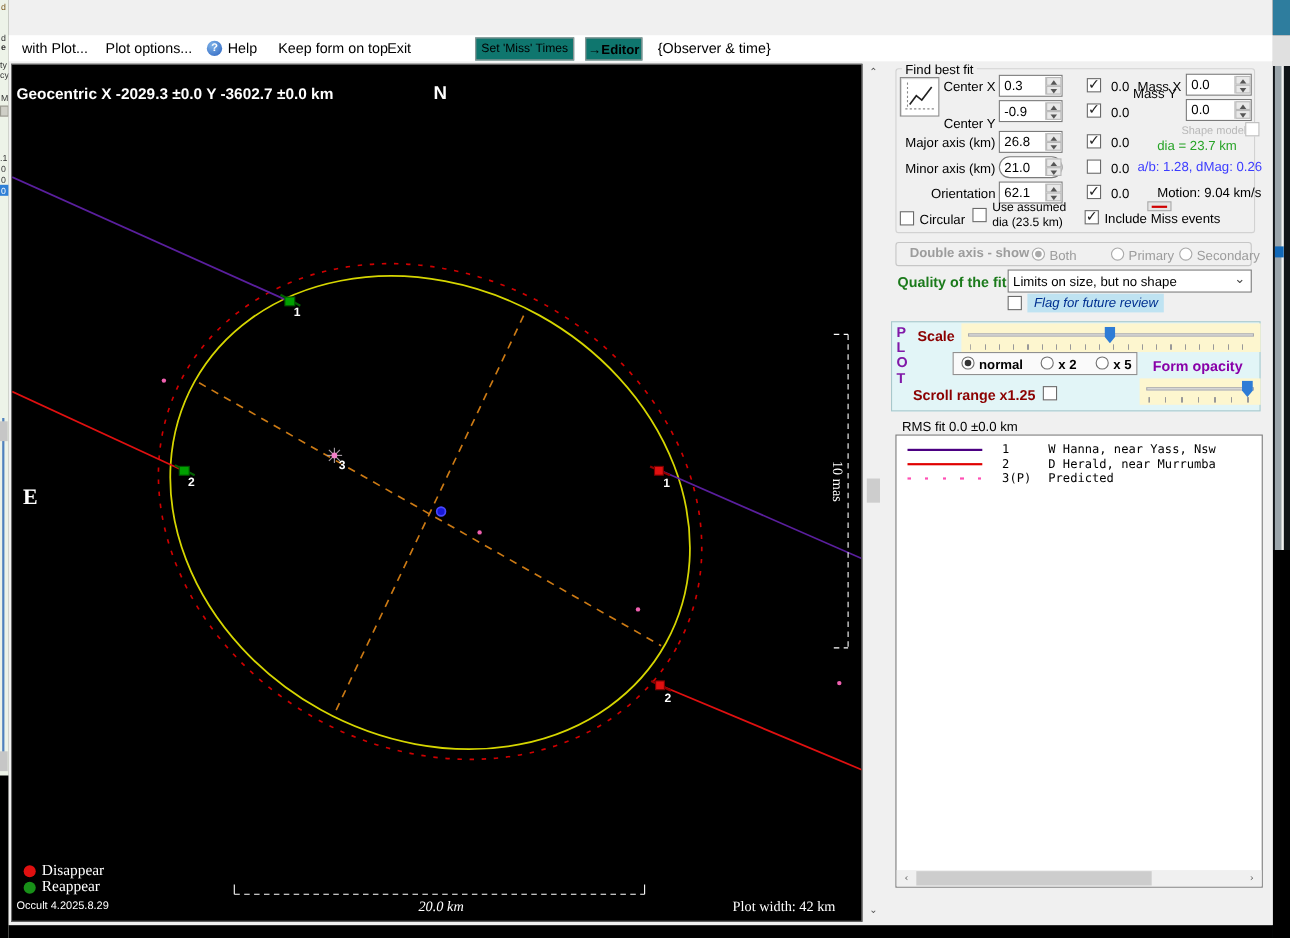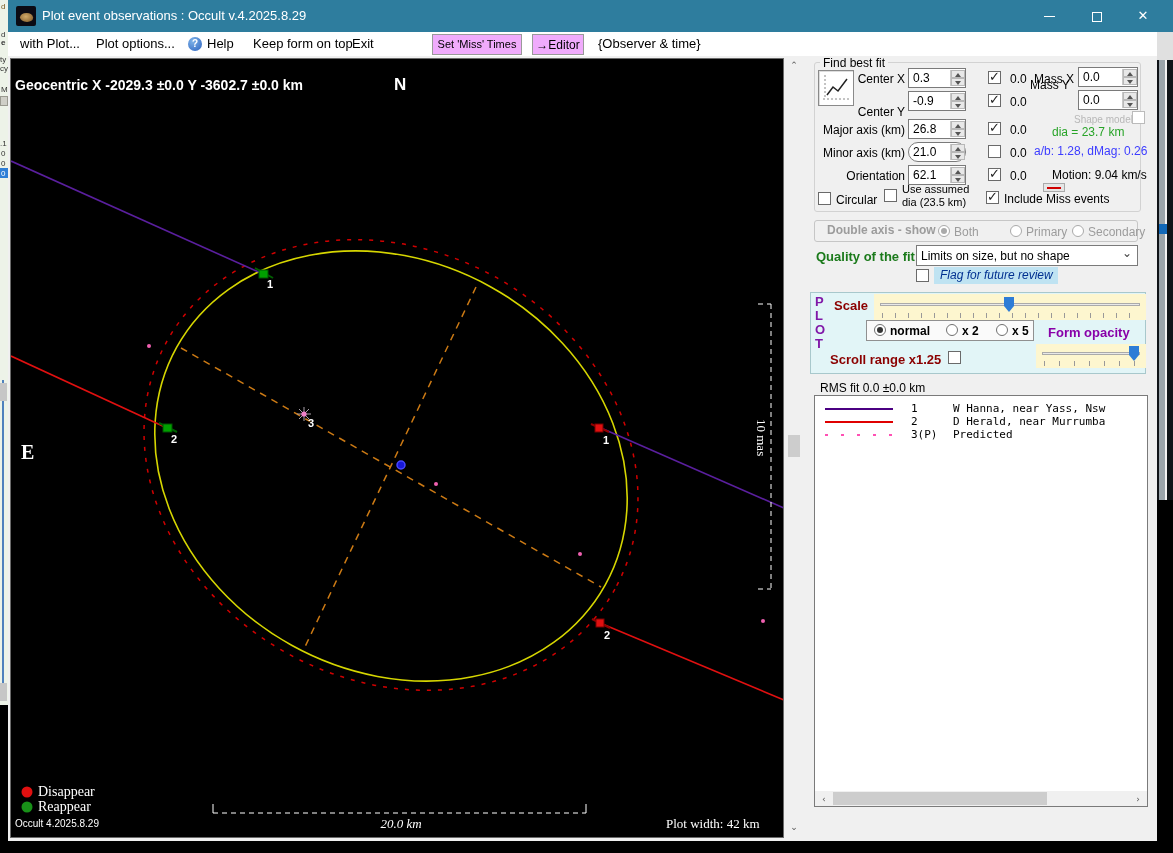--- a/index.html
+++ b/index.html
@@ -14,21 +14,21 @@
   .title-text{position:absolute;left:34px;top:8px;font-size:13px;color:#fff;}
   .appicon{position:absolute;left:8px;top:6px;width:20px;height:20px;background:#0b0b14;border-radius:2px;overflow:hidden;}
   .appicon i{position:absolute;left:4px;top:7px;width:13px;height:9px;background:radial-gradient(ellipse at 45% 40%,#d2aa6a,#7a5524);border-radius:50% 50% 45% 55%;}
   .winbtn{position:absolute;top:0;width:34px;height:32px;color:#fff;text-align:center;line-height:32px;font-size:13px;}
   .btn-min i{display:inline-block;width:11px;height:0;border-bottom:1px solid #fff;vertical-align:middle;}
   .btn-max i{display:inline-block;width:10px;height:10px;border:1px solid #fff;vertical-align:middle;}
 
   .menubar{position:absolute;left:0;top:32px;width:100%;height:24px;background:#fff;color:#000;font-size:13px;}
   .mitem{position:absolute;top:4px;}
   .helpico{position:absolute;width:14px;height:14px;border-radius:50%;background:radial-gradient(circle at 35% 30%,#7fb3e8,#2a62c0);color:#fff;font-size:10px;font-weight:bold;text-align:center;line-height:14px;}
-  .mbtn{position:absolute;top:2px;height:21px;background:#f0abfc;border:1px solid #9a9a9a;font-size:11px;text-align:center;color:#000;padding-top:3px;}
+  .mbtn{position:absolute;top:2px;height:21px;background:#0f766e;border:1px solid #9a9a9a;font-size:11px;text-align:center;color:#000;padding-top:3px;}
 
   .content{position:absolute;left:0;top:56px;width:100%;height:785px;background:#f0f0f0;}
 
   
   .plot{position:absolute;left:2px;top:2px;width:774px;height:780px;background:#000;border:1px solid #6a6a6a;overflow:hidden;}
   .plot span{position:absolute;color:#fff;white-space:nowrap;}
   .hdr{font-weight:bold;font-size:14px;}
   .serif{font-family:"Liberation Serif",serif;}
   .mlabel{font-size:11px;font-weight:bold;text-shadow:1px 1px 1px #000;}
 
@@ -99,39 +99,30 @@
   <div class="abs" style="left:1157px;top:0;width:16px;height:853px;background:#101418;">
     <div class="abs" style="left:0;top:0;width:16px;height:32px;background:#2e7d9e;"></div>
     <div class="abs" style="left:0;top:32px;width:16px;height:28px;background:#e0e0e0;"></div>
     <div class="abs" style="left:2px;top:60px;width:8px;height:440px;background:#9aa4aa;border-right:2px solid #f2f2f2;"></div>
     <div class="abs" style="left:2px;top:224px;width:8px;height:10px;background:#1168b8;"></div>
     <div class="abs" style="left:0;top:500px;width:16px;height:353px;background:#000;"></div>
   </div>
 
   <div class="win">
 
-    <div class="titlebar">
-      <div class="appicon">
-          <i></i>
-        </div>
-      <span class="title-text">Plot event observations : Occult v.4.2025.8.29</span>
-      <div class="winbtn btn-min" style="left:1024px;"><i></i></div>
-      <div class="winbtn btn-max" style="left:1072px;"><i></i></div>
-      <div class="winbtn" style="left:1118px;">✕</div>
-    </div>
 
     <div class="menubar">
       <span class="mitem" style="left:12px;">with Plot...</span>
       <span class="mitem" style="left:88px;">Plot options...</span>
       <span class="helpico" style="left:180px;top:5px;">?</span>
       <span class="mitem" style="left:199px;">Help</span>
       <span class="mitem" style="left:245px;">Keep form on top</span>
       <span class="mitem" style="left:344px;">Exit</span>
       <div class="mbtn" style="left:424px;width:90px;">Set 'Miss' Times</div>
-      <div class="mbtn" style="left:524px;width:52px;font-weight:normal;font-size:12px;">→Editor</div>
+      <div class="mbtn" style="left:524px;width:52px;font-weight:bold;font-size:12px;">→Editor</div>
       <span class="mitem" style="left:590px;">{Observer &amp; time}</span>
     </div>
 
     <div class="content">
 
       <div class="plot">
         <svg width="774" height="780" viewBox="0 0 774 780" style="position:absolute;left:0;top:0;">
 
           <ellipse cx="380" cy="406" rx="256" ry="215" transform="rotate(29 380 406)" fill="none" stroke="#d00000" stroke-width="1.5" stroke-dasharray="4 7"></ellipse>
 

